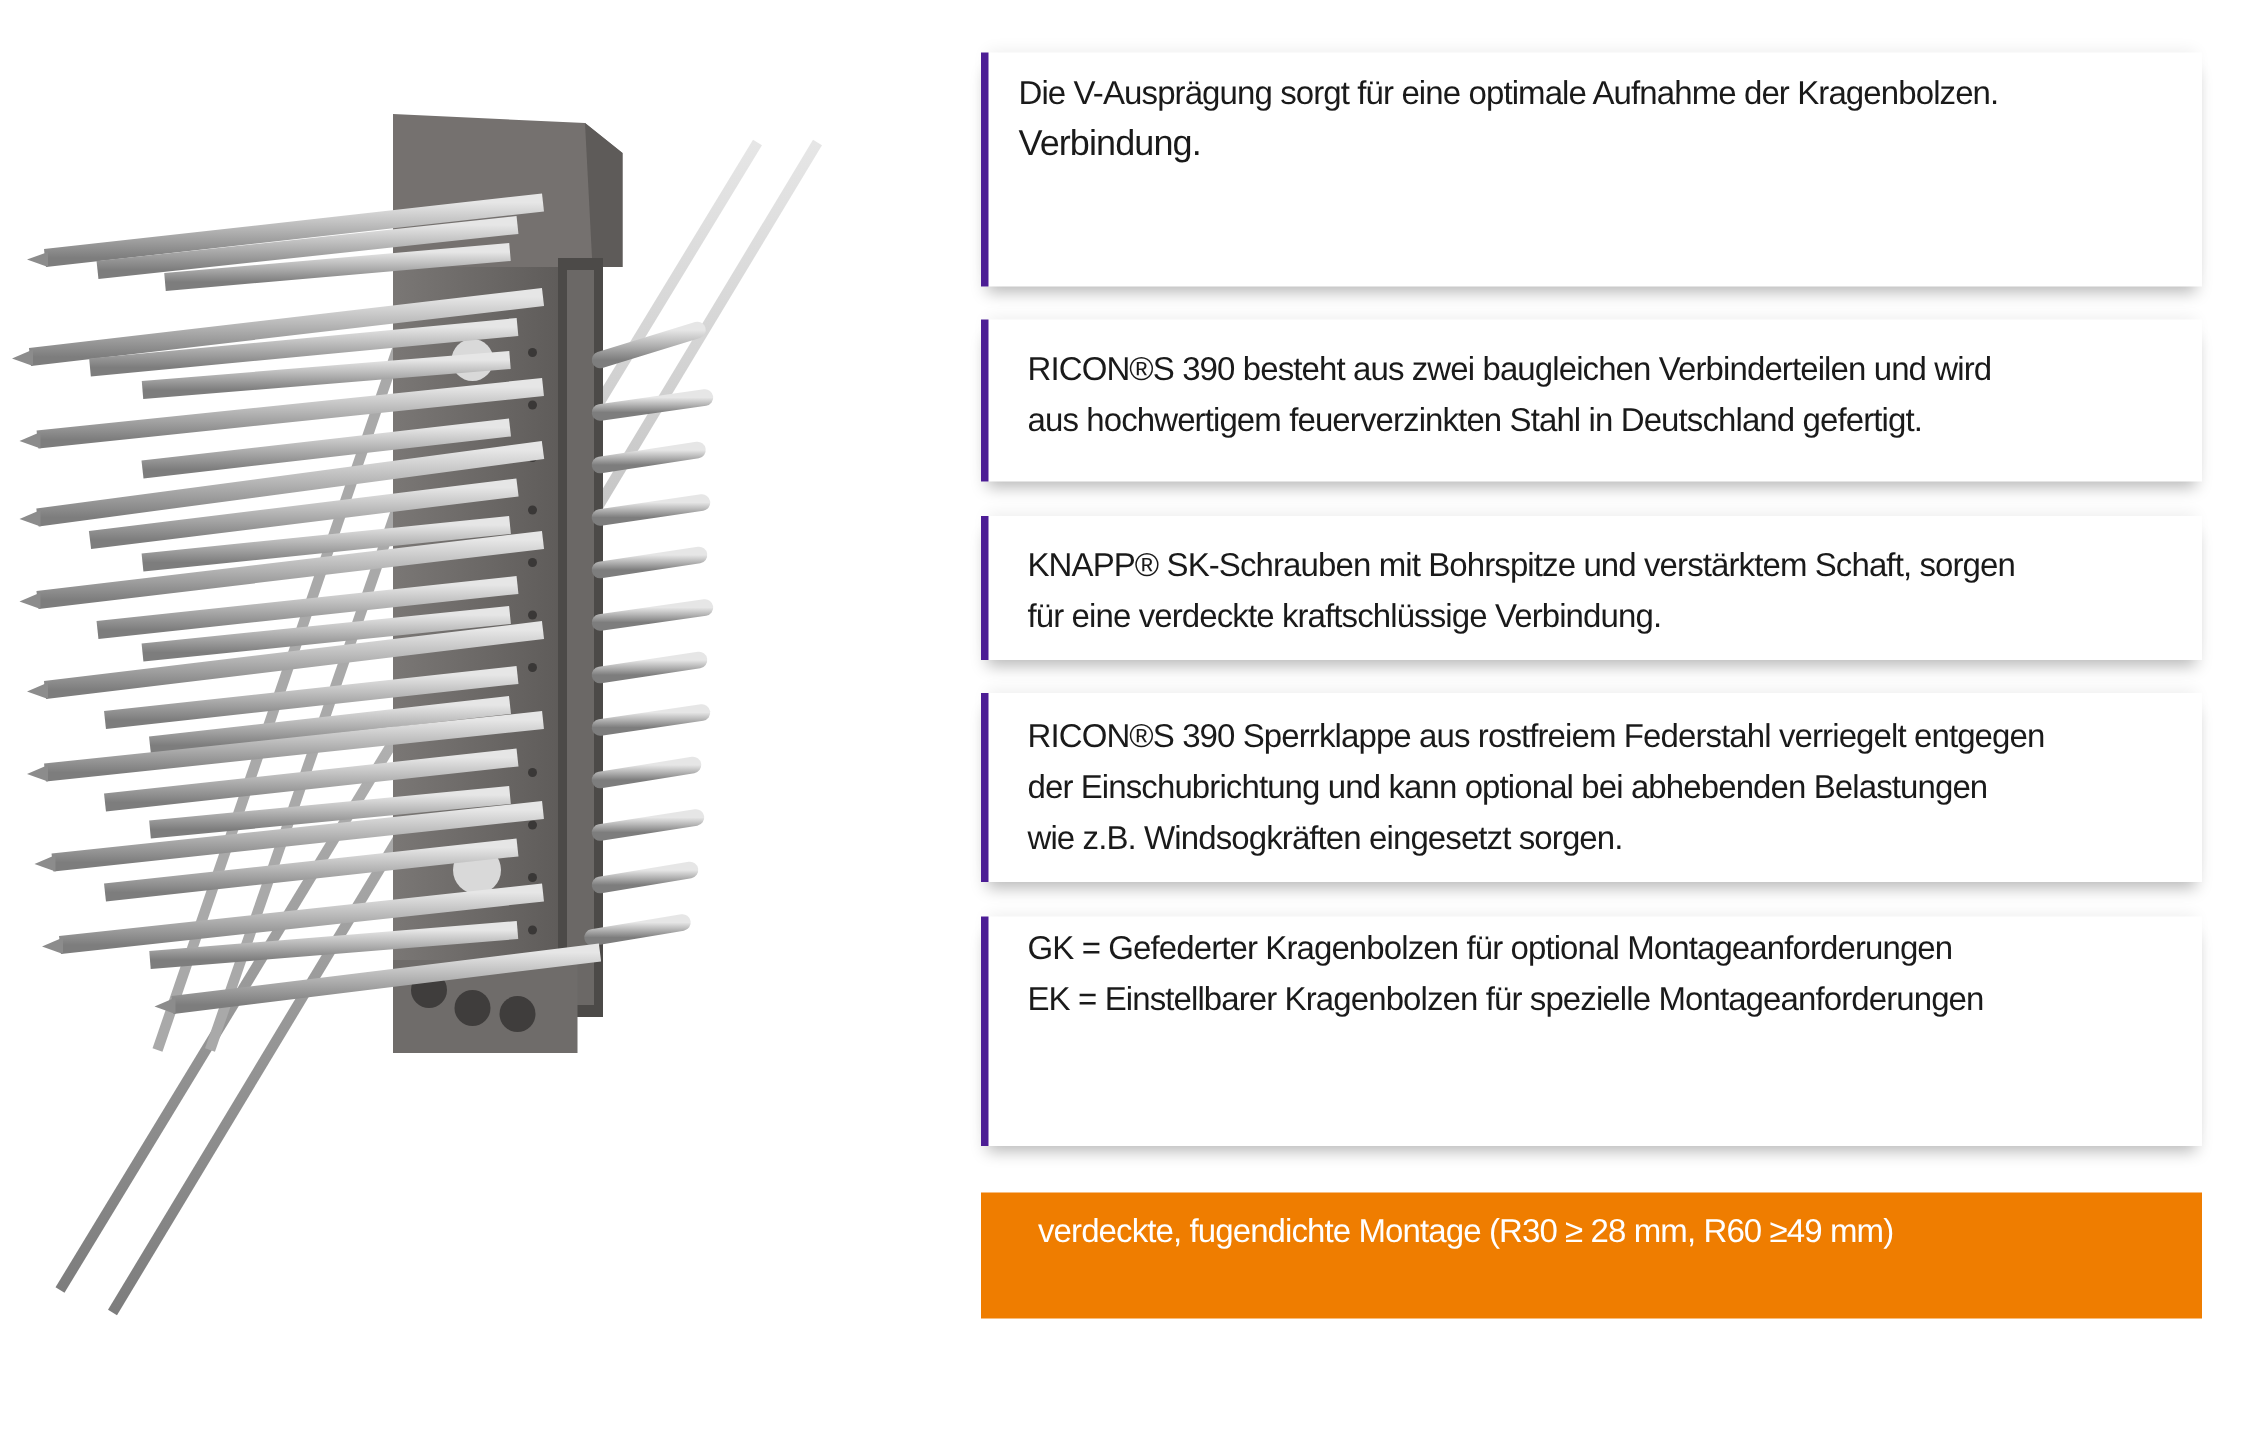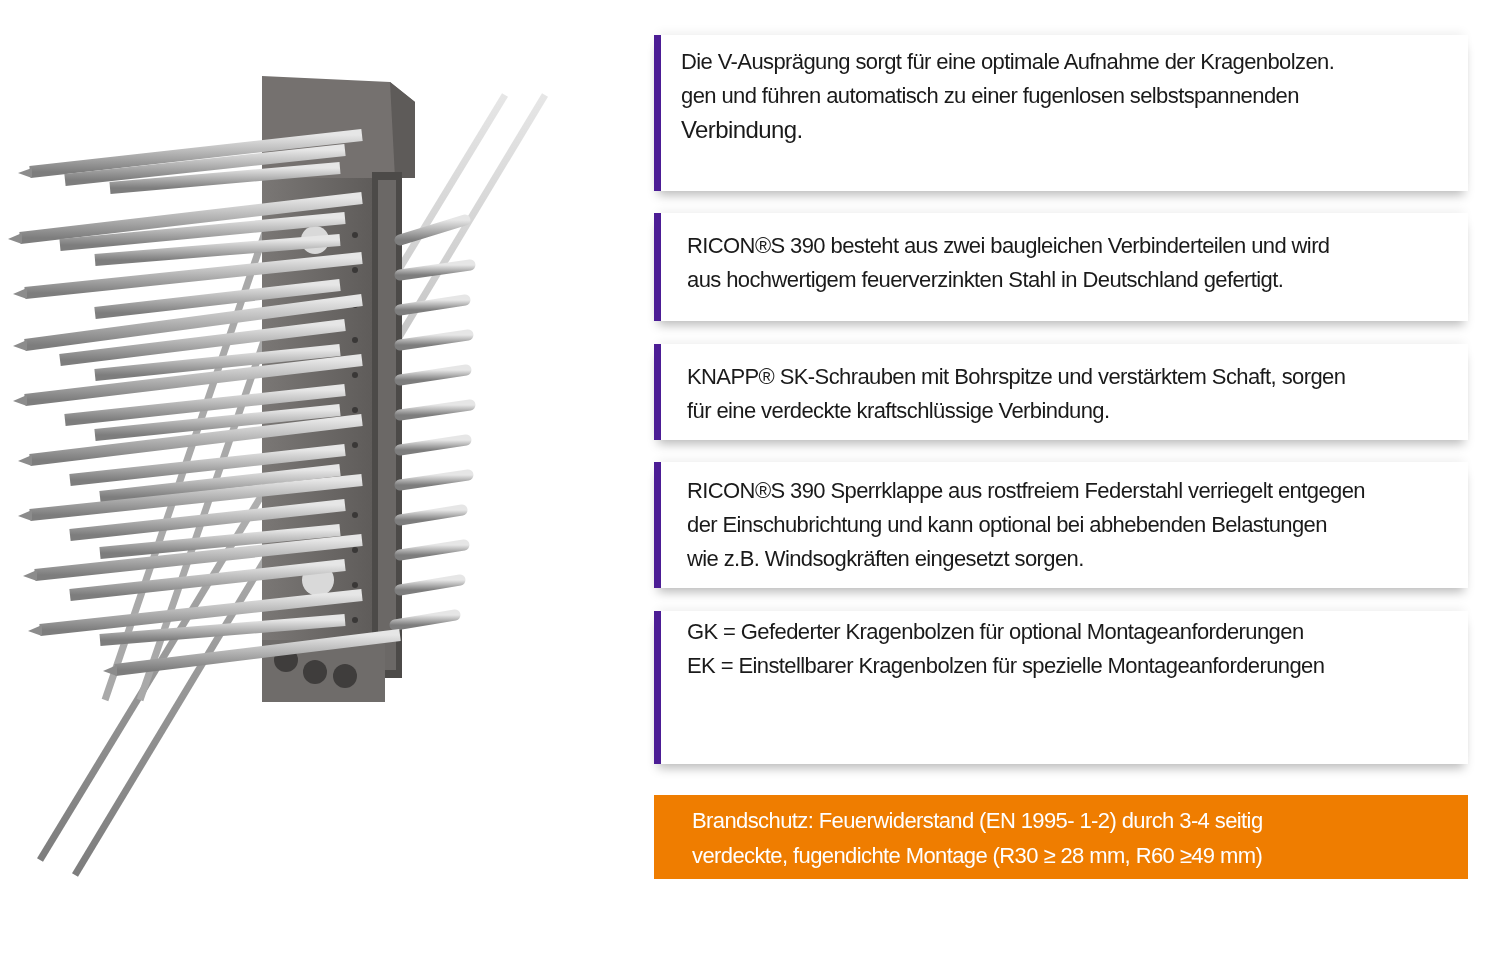--- a/index.html
+++ b/index.html
@@ -7,21 +7,21 @@
          font-family: "Liberation Sans", sans-serif; color: #1a1a1a; }
 
   
   .illustration { position: absolute; left: 0; top: 60px; width: 620px; height: 830px; }
   .illustration svg { width: 100%; height: 100%; }
 
   
   .card {
     position: absolute; left: 654px; width: 814px;
     background: #ffffff;
-    border-left: 7px solid #4c1d95;
+    border-left: 5px solid #4c1d95;
     box-sizing: border-box;
     box-shadow: 0 8px 10px -4px rgba(0,0,0,0.28), 0 -6px 10px -4px rgba(0,0,0,0.07);
     font-size: 22px; line-height: 34px;
     letter-spacing: -0.6px;
     font-stretch: condensed;
   }
   .card p { margin: 0; }
   .card .line { display: block; white-space: nowrap; }
 
   .card-1 { top: 35px;  height: 156px; padding: 10px 0 0 20px; }
@@ -151,21 +151,20 @@
       <polygon points="23,516 37,510 37,521"></polygon>
       <polygon points="28,571 42,565 42,576"></polygon>
       <polygon points="103,611 117,605 117,616"></polygon>
     </g>
   </svg>
 </div>
 
 <div class="card card-1">
   <p>
     <span class="line">Die V-Ausprägung sorgt für eine optimale Aufnahme der Kragenbolzen.</span>
-    <span class="line">gen und führen automatisch zu einer fugenlosen selbstspannenden</span>
     <span class="line big">Verbindung.</span>
   </p>
 </div>
 
 <div class="card card-2">
   <p>
     <span class="line">RICON®S 390 besteht aus zwei baugleichen Verbinderteilen und wird</span>
     <span class="line">aus hochwertigem feuerverzinkten Stahl in Deutschland gefertigt.</span>
   </p>
 </div>
@@ -186,15 +185,14 @@
 </div>
 
 <div class="card card-5">
   <p>
     <span class="line">GK = Gefederter Kragenbolzen für optional Montageanforderungen</span>
     <span class="line">EK = Einstellbarer Kragenbolzen für spezielle Montageanforderungen</span>
   </p>
 </div>
 
 <div class="card-orange">
-  <span class="line">Brandschutz: Feuerwiderstand (EN 1995- 1-2) durch 3-4 seitig</span>
   <span class="line">verdeckte, fugendichte Montage (R30 ≥ 28 mm, R60 ≥49 mm)</span>
 </div>
 
 </body></html>

